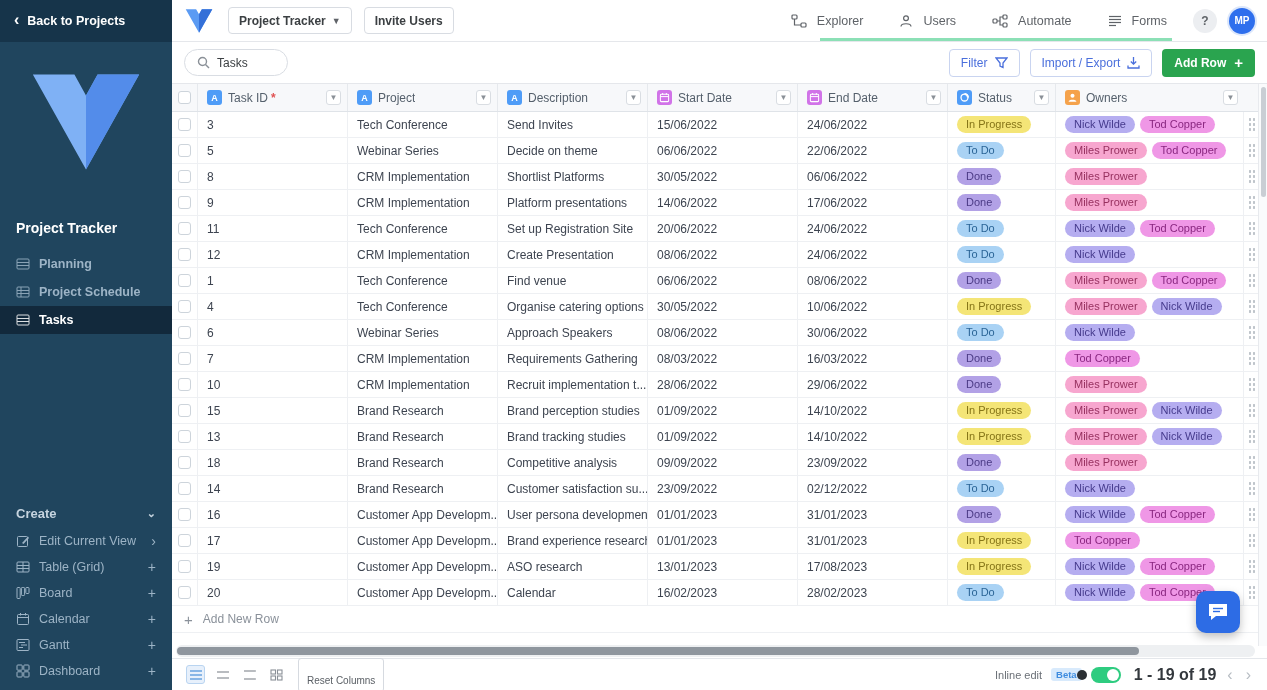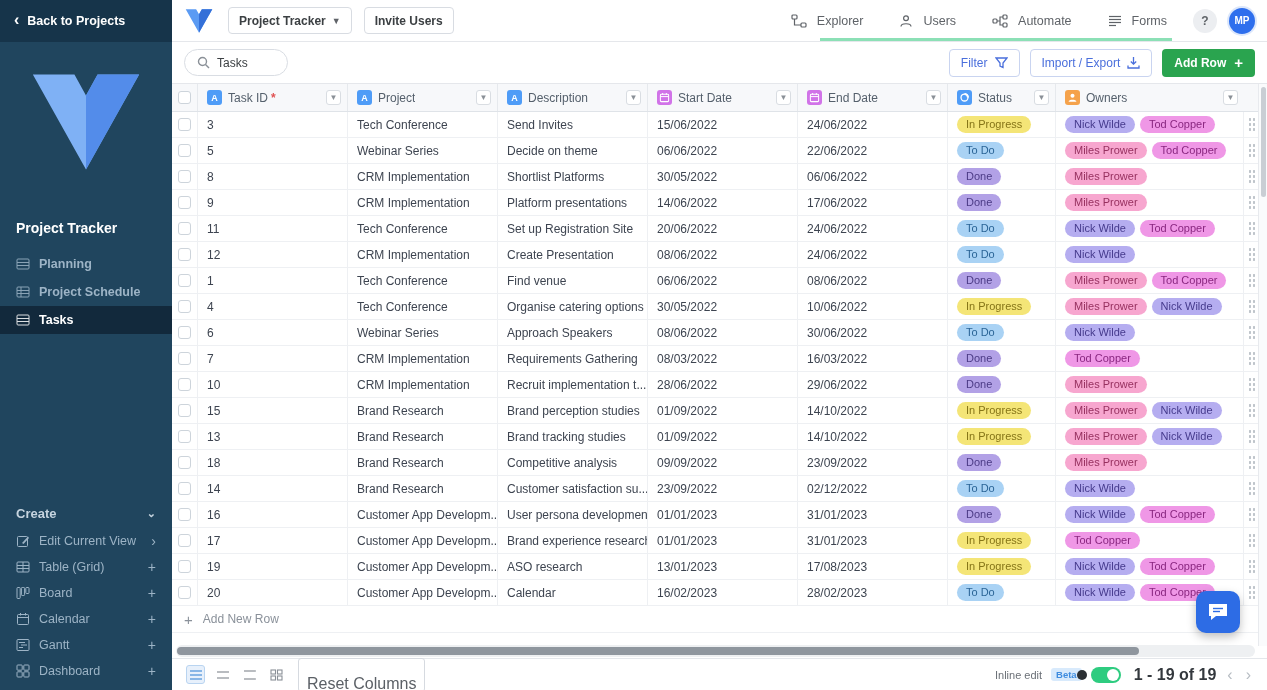--- a/index.html
+++ b/index.html
@@ -70,21 +70,21 @@
   .vthumb { position:absolute; top:3px; left:2px; width:5px; height:110px; background:#c9ced4; border-radius:3px; }
   .hscroll { position:absolute; left:176px; top:645px; width:1079px; height:12px; background:#eef0f2; border-radius:6px; }
   .hthumb { position:absolute; left:1px; top:2px; width:962px; height:8px; background:#8f969e; border-radius:4px; cursor:grab; }
 
   
   .footer { position:absolute; left:172px; bottom:0; width:1095px; height:32px; background:#fff; border-top:1px solid #e4e7eb; display:flex; align-items:center; padding:0 14px; gap:8px; z-index:4; }
   .rh-icon { width:19px; height:19px; border-radius:3px; display:flex; align-items:center; justify-content:center; cursor:pointer; }
   .rh-icon.active { background:#e7f0fb; border:1px solid #b9d4f0; }
   .rh-icon svg { stroke:#8a9097; }
   .rh-icon.active svg { stroke:#4a90d9; }
-  .btn-reset { height:21px; padding:16px 8px; border:1px solid #d6dae0; border-radius:3px; background:#fff; color:#5b6066; font-size:16px; cursor:pointer; margin-left:4px; font-family:inherit; }
+  .btn-reset { height:21px; padding:16px 8px; border:1px solid #d6dae0; border-radius:3px; background:#fff; color:#5b6066; font-size:10px; cursor:pointer; margin-left:4px; font-family:inherit; }
   .f-right { margin-left:auto; display:flex; align-items:center; gap:9px; }
   .inline-edit-label { font-size:11px; color:#6b7077; }
   .beta { background:#d8eafc; color:#3f8cdf; border-radius:3px; padding:1px 5px; font-size:9.5px; font-weight:bold; }
   .toggle { width:30px; height:16px; border-radius:9px; background:#2ecc80; position:relative; cursor:pointer; display:inline-block; }
   .toggle .knob { position:absolute; right:2px; top:2px; width:12px; height:12px; border-radius:50%; background:#fff; }
   .toggle .dot { position:absolute; left:-14px; top:3px; width:10px; height:10px; border-radius:50%; background:#2b2f33; }
   .range { font-size:16px; font-weight:bold; color:#33383d; margin-left:4px; }
   .pg { font-size:16px; color:#b7bdc3; cursor:pointer; padding:0 2px; }
 
   

